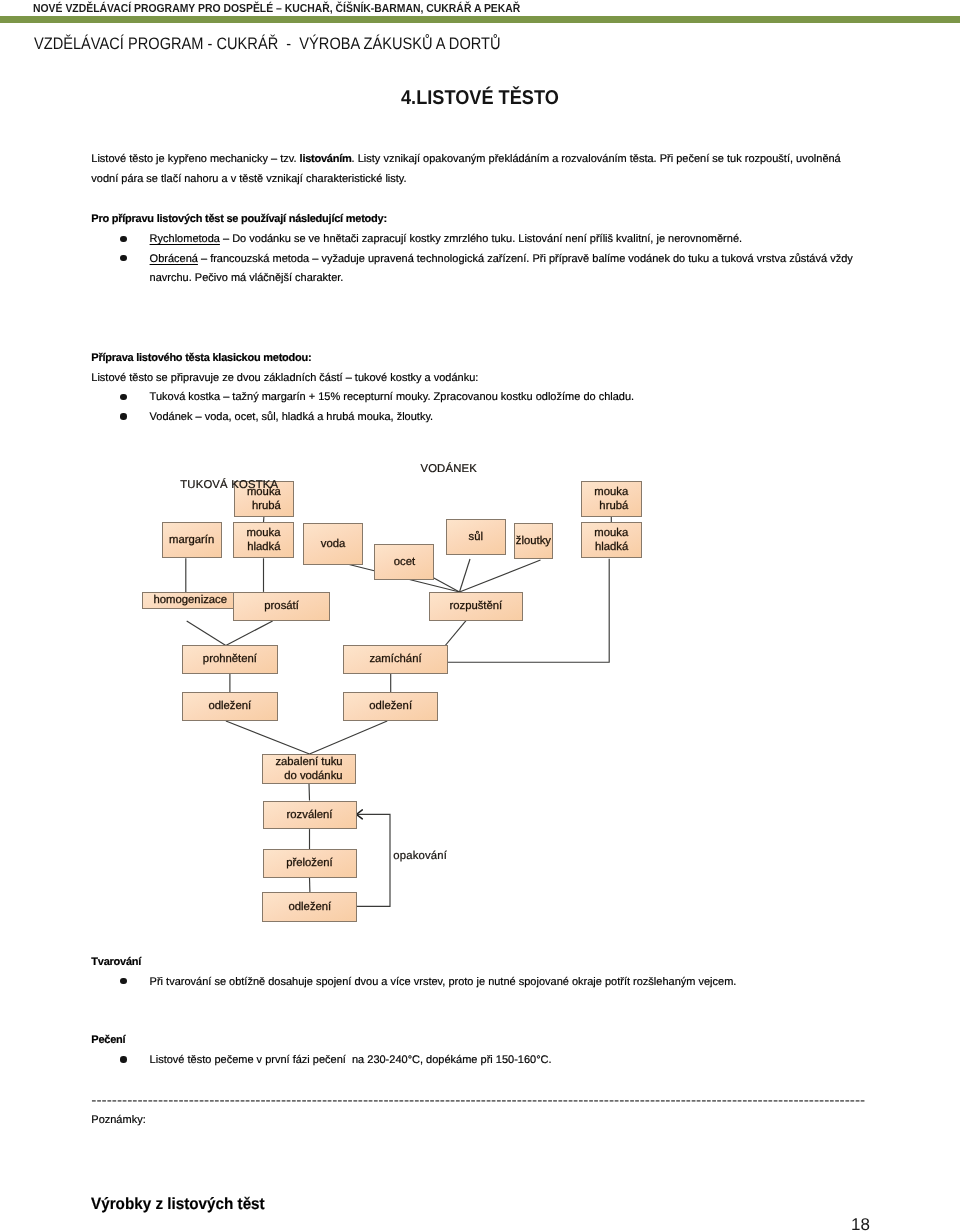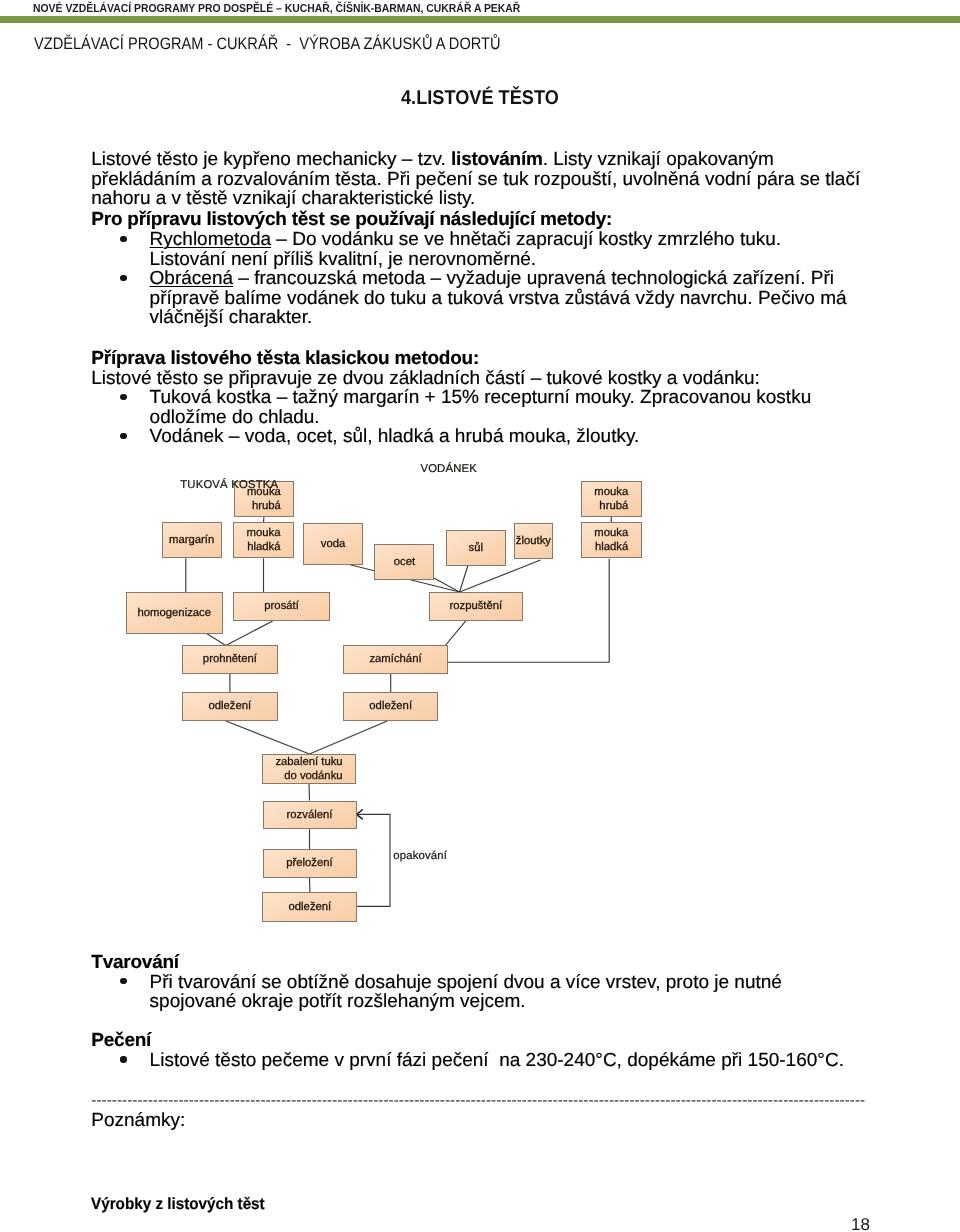--- a/index.html
+++ b/index.html
@@ -11,21 +11,21 @@
 
 .hdr-text{position:absolute;left:33.4px;top:1.3px;font-size:11.6px;font-weight:bold;
   white-space:pre;color:#1c1c1c;line-height:15px;transform:scaleX(0.8975);transform-origin:0 0;}
 .hdr-rule{position:absolute;left:0;top:15.5px;width:960px;height:7px;background:#7c9648;}
 .subtitle{position:absolute;left:33.6px;top:33.5px;font-size:16.6px;font-weight:normal;
   white-space:pre;color:#141414;line-height:20px;transform:scaleX(0.881);transform-origin:0 0;}
 
 
 .title{position:absolute;left:401.2px;top:86.1px;font-size:19.9px;font-weight:bold;
   white-space:pre;color:#141414;line-height:24px;transform:scaleX(0.913);transform-origin:0 0;}
-.blk{position:absolute;left:91.3px;width:770px;font-size:19px;line-height:19.45px;color:#000000;
+.blk{position:absolute;left:91.3px;width:770px;font-size:11px;line-height:19.45px;color:#000000;
   -webkit-text-stroke:0.18px #000000;}
 .bold{font-weight:bold;letter-spacing:-0.24px;}
 .u{text-decoration:underline;text-underline-offset:1.8px;text-decoration-thickness:0.8px;}
 ul.bl{margin:0;padding:0;list-style:none;}
 ul.bl>li{position:relative;padding-left:58.3px;white-space:pre-wrap;}
 ul.bl>li::before{content:"";position:absolute;left:29.0px;top:5.3px;width:6.4px;height:6.4px;border-radius:50%;background:#141414;}
 
 
 #dsvg{position:absolute;left:0;top:0;width:960px;height:1232px;overflow:visible;}
 .nbox{position:absolute;box-sizing:border-box;
@@ -95,27 +95,27 @@
           <path d="M362.3 809.9 L356.4 814.4 L362.3 818.9" fill="none" stroke="#1f1f1f" stroke-width="1.5" stroke-linecap="round" stroke-linejoin="miter"></path>
         </g>
     </svg>
   <div class="nbox" style="left: 233.6px; top: 480.8px; width: 60.6px; height: 35.9px;">mouka
 hrubá</div>
       <div class="nbox" style="left: 161.5px; top: 522.3px; width: 60.2px; height: 36px;">margarín</div>
       <div class="nbox" style="left: 233.2px; top: 522.3px; width: 60.6px; height: 36px;">mouka
 hladká</div>
       <div class="nbox" style="left: 302.9px; top: 522.9px; width: 60.4px; height: 42px;">voda</div>
       <div class="nbox" style="left: 374.4px; top: 522.9px; width: 60px; height: 35.9px; margin-top: 21px;">ocet</div>
-      <div class="nbox" style="left: 445.6px; top: 530px; width: 60.4px; height: 35.9px;">sůl</div>
+      <div class="nbox" style="left: 445.6px; top: 519px; width: 60.4px; height: 35.9px;">sůl</div>
       <div class="nbox" style="left: 513.9px; top: 522.9px; width: 39px; height: 35.9px;">žloutky</div>
       <div class="nbox" style="left: 581px; top: 480.8px; width: 60.6px; height: 35.9px;">mouka
 hrubá</div>
       <div class="nbox" style="left: 581px; top: 522.3px; width: 60.6px; height: 36px;">mouka
 hladká</div>
-      <div class="nbox" style="left: 126px; top: 591.9px; width: 96.6px; height: 42px;">homogenizace</div>
+      <div class="nbox" style="left: 142px; top: 591.9px; width: 96.6px; height: 17px;">homogenizace</div>
       <div class="nbox" style="left: 233.3px; top: 591.9px; width: 96.6px; height: 28.7px;">prosátí</div>
       <div class="nbox" style="left: 428.6px; top: 591.9px; width: 94.5px; height: 28.7px;">rozpuštění</div>
       <div class="nbox" style="left: 182.2px; top: 645.3px; width: 95.4px; height: 28.6px;">prohnětení</div>
       <div class="nbox" style="left: 343px; top: 645.3px; width: 105px; height: 28.6px;">zamíchání</div>
       <div class="nbox" style="left: 182.2px; top: 692.2px; width: 95.4px; height: 28.6px;">odležení</div>
       <div class="nbox" style="left: 343px; top: 692.2px; width: 95.4px; height: 28.6px;">odležení</div>
       <div class="nbox" style="left: 261.6px; top: 754px; width: 94.8px; height: 29.8px;">zabalení tuku
 do vodánku</div>
       <div class="nbox" style="left: 262.5px; top: 800.5px; width: 94px; height: 28.6px;">rozválení</div>
       <div class="nbox" style="left: 262.5px; top: 849px; width: 94px; height: 28.6px;">přeložení</div>

